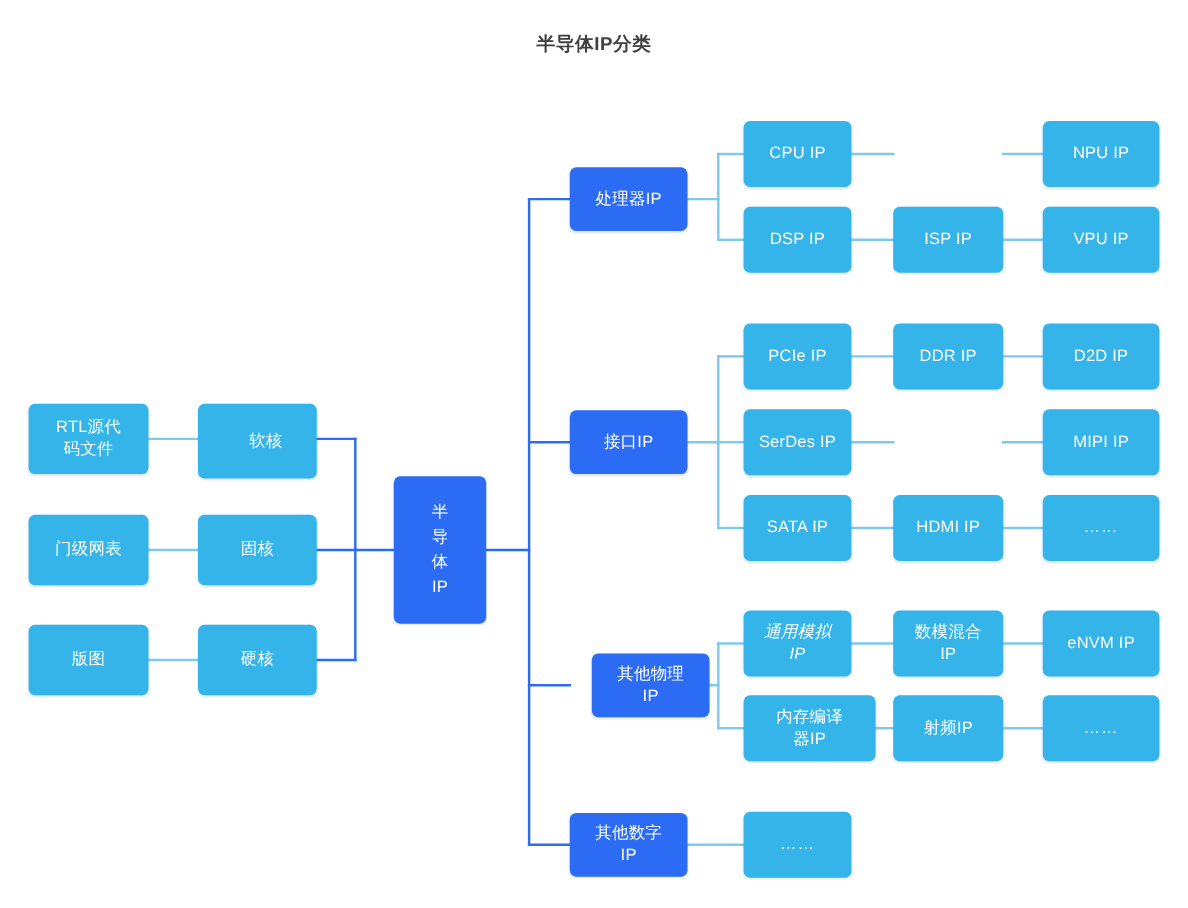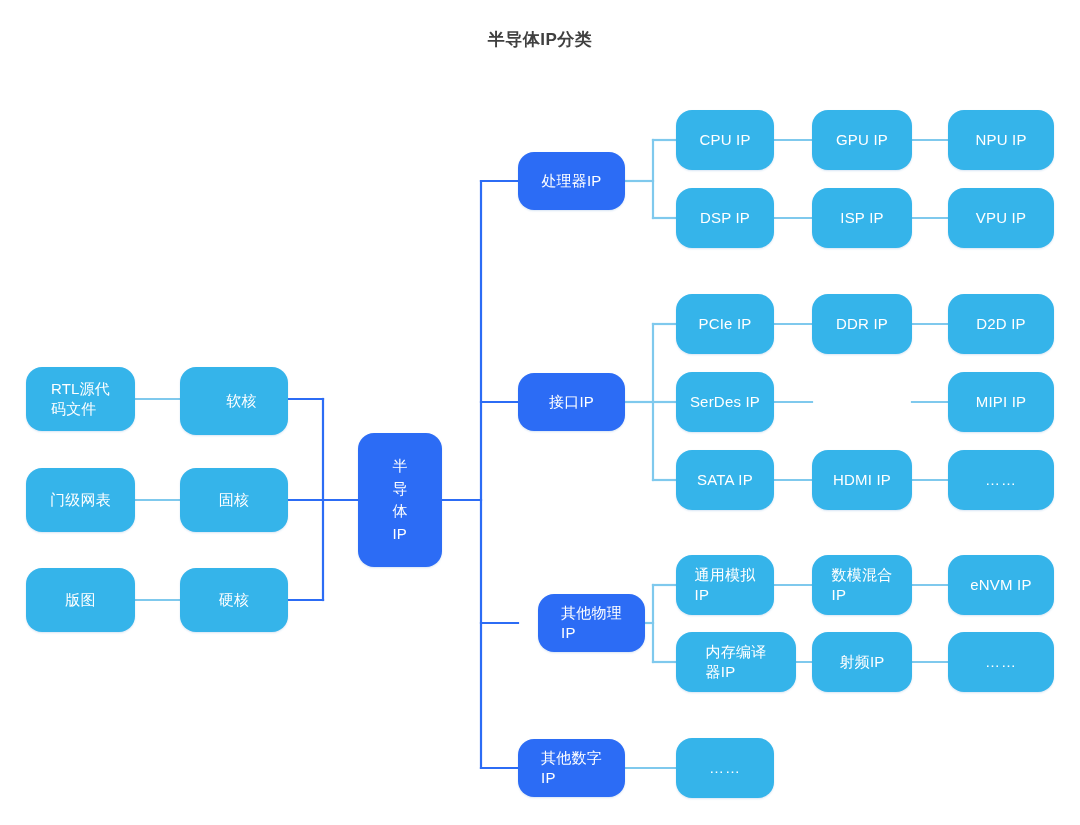--- a/index.html
+++ b/index.html
@@ -35,25 +35,25 @@
     width: 1080px;
     text-align: center;
     font-size: 17px;
     font-weight: bold;
     color: #404040;
     letter-spacing: 0.5px;
   }
   .node {
     position: absolute;
     box-sizing: border-box;
-    border-radius: 16px;
+    border-radius: 6px;
     display: flex;
     align-items: center;
     justify-content: center;
-    text-align: left;
+    text-align: center;
     color: #ffffff;
     font-size: 15px;
     line-height: 1.35;
     letter-spacing: 0.2px;
     box-shadow: 0 1px 2px rgba(40,110,190,0.18);
     white-space: pre-line;
     padding: 2px 4px;
   }
   .node.light {
     background: #35B4EA;
@@ -152,21 +152,20 @@
   <div class="node light" style="left:180px; top:568px; width:108px; height:64px;">硬核</div>
 
   <div class="node root" style="left:358px; top:433px; width:84px; height:134px;">半
 导
 体
 IP</div>
 
   <div class="node dark" style="left:518px; top:152px; width:107px; height:58px;">处理器IP</div>
 
   <div class="node light" style="left:676px; top:110px; width:98px; height:60px;">CPU IP</div>
-  <div class="node light" style="left:812px; top:110px; width:100px; height:60px;">GPU IP</div>
   <div class="node light" style="left:948px; top:110px; width:106px; height:60px;">NPU IP</div>
 
   <div class="node light" style="left:676px; top:188px; width:98px; height:60px;">DSP IP</div>
   <div class="node light" style="left:812px; top:188px; width:100px; height:60px;">ISP IP</div>
   <div class="node light" style="left:948px; top:188px; width:106px; height:60px;">VPU IP</div>
 
   <div class="node dark" style="left:518px; top:373px; width:107px; height:58px;">接口IP</div>
 
   <div class="node light" style="left:676px; top:294px; width:98px; height:60px;">PCIe IP</div>
   <div class="node light" style="left:812px; top:294px; width:100px; height:60px;">DDR IP</div>
@@ -175,21 +174,21 @@
   <div class="node light" style="left:676px; top:372px; width:98px; height:60px;">SerDes IP</div>
   <div class="node light" style="left:948px; top:372px; width:106px; height:60px;">MIPI IP</div>
 
   <div class="node light" style="left:676px; top:450px; width:98px; height:60px;">SATA IP</div>
   <div class="node light" style="left:812px; top:450px; width:100px; height:60px;">HDMI IP</div>
   <div class="node ellipsis" style="left:948px; top:450px; width:106px; height:60px;">……</div>
 
   <div class="node dark" style="left:518px; top:594px; width:107px; height:58px;margin-left:20px;">其他物理
 IP</div>
 
-  <div class="node light" style="left:676px; top:555px; width:98px; height:60px;">通用模拟
+  <div class="node light" style="left:676px; top:555px; width:98px; height:60px;font-style:italic;">通用模拟
 IP</div>
   <div class="node light" style="left:812px; top:555px; width:100px; height:60px;">数模混合
 IP</div>
   <div class="node light" style="left:948px; top:555px; width:106px; height:60px;">eNVM IP</div>
 
   <div class="node light" style="left:676px; top:632px; width:120px; height:60px;">内存编译
 器IP</div>
   <div class="node light" style="left:812px; top:632px; width:100px; height:60px;">射频IP</div>
   <div class="node ellipsis" style="left:948px; top:632px; width:106px; height:60px;">……</div>
 

